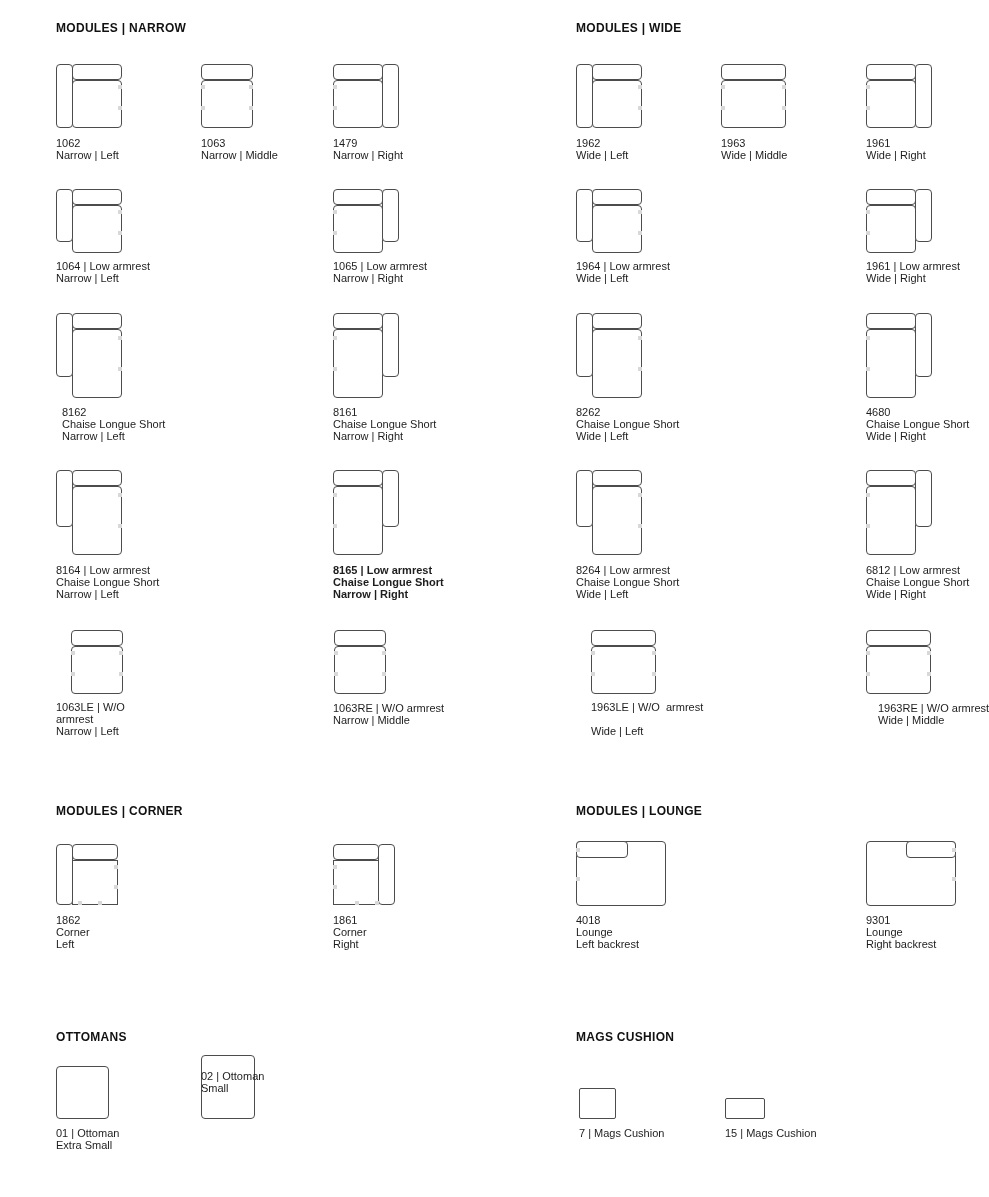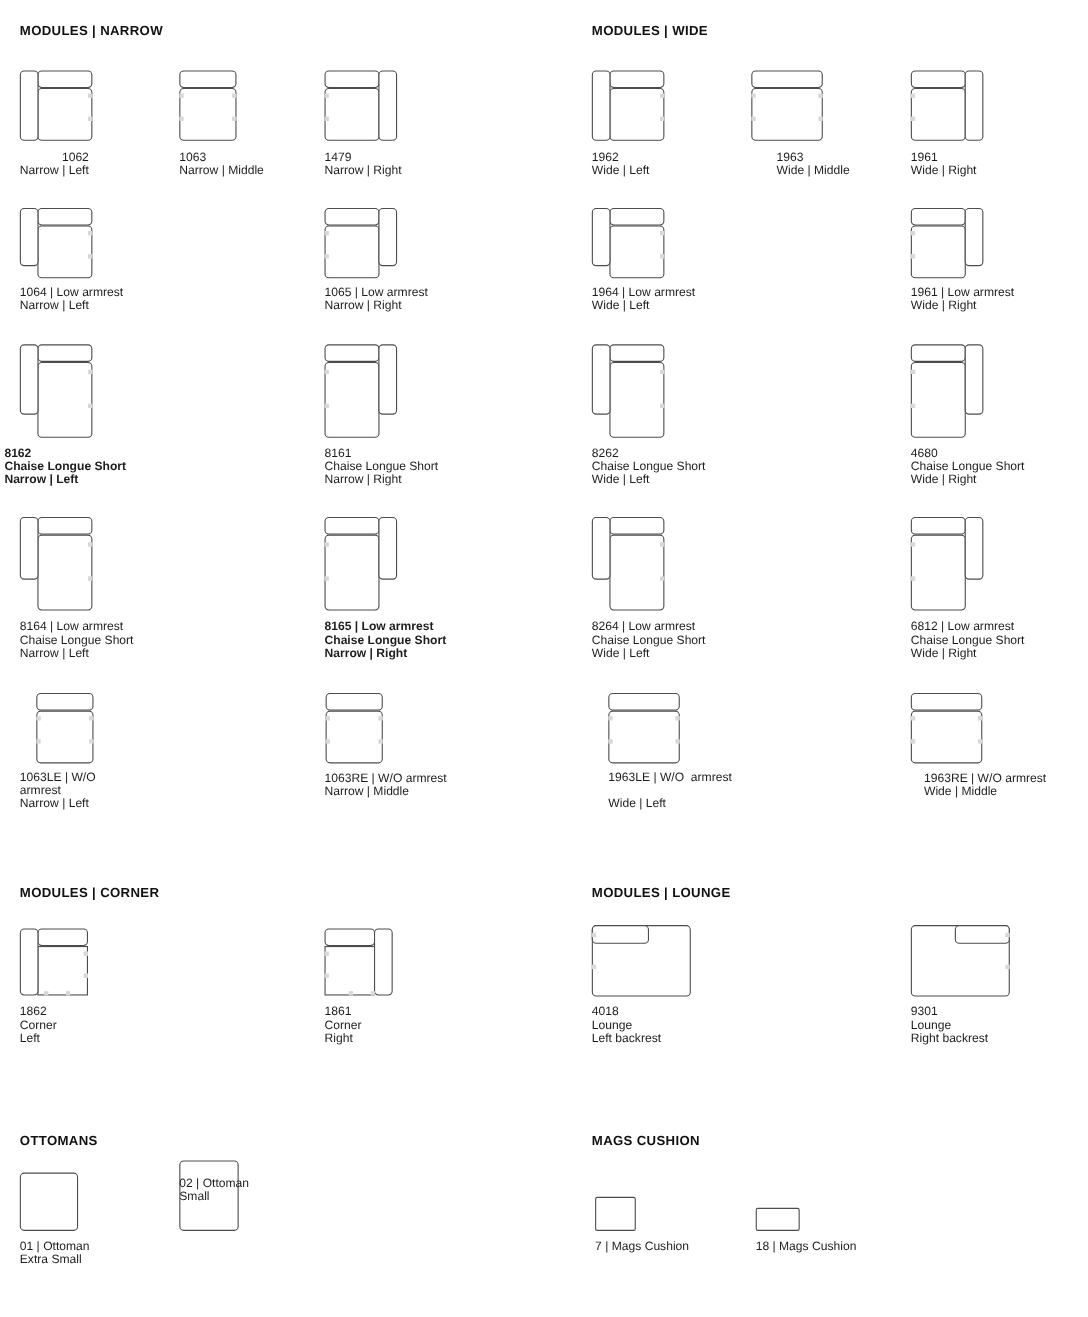--- a/index.html
+++ b/index.html
@@ -1,20 +1,20 @@
 <!DOCTYPE html>
 <html><head>
 <meta charset="utf-8">
 <style>
   html,body{margin:0;padding:0;background:#ffffff;}
   #catalog{
     position:relative;width:989px;height:1197px;background:#ffffff;
     font-family:"Liberation Sans",sans-serif;color:#1d1d1d;overflow:hidden;
   }
-  .section{position:absolute;inset:0;}
+  .section{position:absolute;inset:0;margin-left:38px;}
   .section-title{
     position:absolute;font-size:12px;font-weight:700;letter-spacing:.3px;
     white-space:pre;color:#111111;
   }
   .module{position:absolute;}
   .part{
     position:absolute;box-sizing:border-box;background:#ffffff;
     border:1px solid #4c4c4c;
   }
   .dot{position:absolute;width:4px;height:4px;background:#d8d8d8;}
@@ -27,21 +27,21 @@
 <div id="catalog">
     <div class="section">
       <div class="section-title" style="left: 18px; top: 21px;">MODULES | NARROW</div>
       <div class="module" style="left: 18px; top: 64px; width: 66px; height: 64px;">
         <div class="part" style="left: 16px; top: 0px; width: 50px; height: 16px; border-radius: 4px;"></div>
         <div class="part" style="left: 16px; top: 16px; width: 50px; height: 48px; border-radius: 4px;"></div>
         <div class="part" style="left: 0px; top: 0px; width: 17px; height: 64px; border-radius: 4px;"></div>
         <div class="dot" style="left: 62px; top: 21px;"></div>
         <div class="dot" style="left: 62px; top: 42px;"></div>
       </div>
-      <div class="label" style="left: 18px; top: 137px; text-align: right;"><div class="label-line">1062</div><div class="label-line">Narrow | Left</div></div>
+      <div class="label" style="left: 18px; top: 137px;"><div class="label-line">1062</div><div class="label-line">Narrow | Left</div></div>
       <div class="module" style="left: 163px; top: 64px; width: 52px; height: 64px;">
         <div class="part" style="left: 0px; top: 0px; width: 52px; height: 16px; border-radius: 4px;"></div>
         <div class="part" style="left: 0px; top: 16px; width: 52px; height: 48px; border-radius: 4px;"></div>
         <div class="dot" style="left: 0px; top: 21px;"></div>
         <div class="dot" style="left: 0px; top: 42px;"></div>
         <div class="dot" style="left: 48px; top: 21px;"></div>
         <div class="dot" style="left: 48px; top: 42px;"></div>
       </div>
       <div class="label" style="left: 163px; top: 137px;"><div class="label-line">1063</div><div class="label-line">Narrow | Middle</div></div>
       <div class="module" style="left: 295px; top: 64px; width: 66px; height: 64px;">
@@ -68,21 +68,21 @@
         <div class="dot" style="left: 0px; top: 42px;"></div>
       </div>
       <div class="label" style="left: 295px; top: 260px;"><div class="label-line">1065 | Low armrest</div><div class="label-line">Narrow | Right</div></div>
       <div class="module" style="left: 18px; top: 313px; width: 66px; height: 85px;">
         <div class="part" style="left: 16px; top: 0px; width: 50px; height: 16px; border-radius: 4px;"></div>
         <div class="part" style="left: 16px; top: 16px; width: 50px; height: 69px; border-radius: 4px;"></div>
         <div class="part" style="left: 0px; top: 0px; width: 17px; height: 64px; border-radius: 4px;"></div>
         <div class="dot" style="left: 62px; top: 23px;"></div>
         <div class="dot" style="left: 62px; top: 54px;"></div>
       </div>
-      <div class="label" style="left: 4px; top: 406px; font-weight: bold;"><div class="label-line">8162</div><div class="label-line">Chaise Longue Short</div><div class="label-line">Narrow | Left</div></div>
+      <div class="label" style="left: 24px; top: 406px;"><div class="label-line">8162</div><div class="label-line">Chaise Longue Short</div><div class="label-line">Narrow | Left</div></div>
       <div class="module" style="left: 295px; top: 313px; width: 66px; height: 85px;">
         <div class="part" style="left: 0px; top: 0px; width: 50px; height: 16px; border-radius: 4px;"></div>
         <div class="part" style="left: 0px; top: 16px; width: 50px; height: 69px; border-radius: 4px;"></div>
         <div class="part" style="left: 49px; top: 0px; width: 17px; height: 64px; border-radius: 4px;"></div>
         <div class="dot" style="left: 0px; top: 23px;"></div>
         <div class="dot" style="left: 0px; top: 54px;"></div>
       </div>
       <div class="label" style="left: 295px; top: 406px;"><div class="label-line">8161</div><div class="label-line">Chaise Longue Short</div><div class="label-line">Narrow | Right</div></div>
       <div class="module" style="left: 18px; top: 470px; width: 66px; height: 85px;">
         <div class="part" style="left: 16px; top: 0px; width: 50px; height: 16px; border-radius: 4px;"></div>
@@ -130,21 +130,21 @@
       </div>
       <div class="label" style="left: 538px; top: 137px;"><div class="label-line">1962</div><div class="label-line">Wide | Left</div></div>
       <div class="module" style="left: 683px; top: 64px; width: 65px; height: 64px;">
         <div class="part" style="left: 0px; top: 0px; width: 65px; height: 16px; border-radius: 4px;"></div>
         <div class="part" style="left: 0px; top: 16px; width: 65px; height: 48px; border-radius: 4px;"></div>
         <div class="dot" style="left: 0px; top: 21px;"></div>
         <div class="dot" style="left: 0px; top: 42px;"></div>
         <div class="dot" style="left: 61px; top: 21px;"></div>
         <div class="dot" style="left: 61px; top: 42px;"></div>
       </div>
-      <div class="label" style="left: 706px; top: 137px;"><div class="label-line">1963</div><div class="label-line">Wide | Middle</div></div>
+      <div class="label" style="left: 683px; top: 137px;"><div class="label-line">1963</div><div class="label-line">Wide | Middle</div></div>
       <div class="module" style="left: 828px; top: 64px; width: 66px; height: 64px;">
         <div class="part" style="left: 0px; top: 0px; width: 50px; height: 16px; border-radius: 4px;"></div>
         <div class="part" style="left: 0px; top: 16px; width: 50px; height: 48px; border-radius: 4px;"></div>
         <div class="part" style="left: 49px; top: 0px; width: 17px; height: 64px; border-radius: 4px;"></div>
         <div class="dot" style="left: 0px; top: 21px;"></div>
         <div class="dot" style="left: 0px; top: 42px;"></div>
       </div>
       <div class="label" style="left: 828px; top: 137px;"><div class="label-line">1961</div><div class="label-line">Wide | Right</div></div>
       <div class="module" style="left: 538px; top: 189px; width: 66px; height: 64px;">
         <div class="part" style="left: 16px; top: 0px; width: 50px; height: 16px; border-radius: 4px;"></div>
@@ -266,15 +266,15 @@
     </div>
     <div class="section">
       <div class="section-title" style="left: 538px; top: 1030px;">MAGS CUSHION</div>
       <div class="module" style="left: 541px; top: 1088px; width: 37px; height: 31px;">
         <div class="part" style="left: 0px; top: 0px; width: 37px; height: 31px; border-radius: 2px;"></div>
       </div>
       <div class="label" style="left: 541px; top: 1127px;"><div class="label-line">7 | Mags Cushion</div></div>
       <div class="module" style="left: 687px; top: 1098px; width: 40px; height: 21px;">
         <div class="part" style="left: 0px; top: 0px; width: 40px; height: 21px; border-radius: 2px;"></div>
       </div>
-      <div class="label" style="left: 687px; top: 1127px;"><div class="label-line">18 | Mags Cushion</div></div>
+      <div class="label" style="left: 687px; top: 1127px;"><div class="label-line">15 | Mags Cushion</div></div>
     </div>
   </div>
 
 </body></html>

